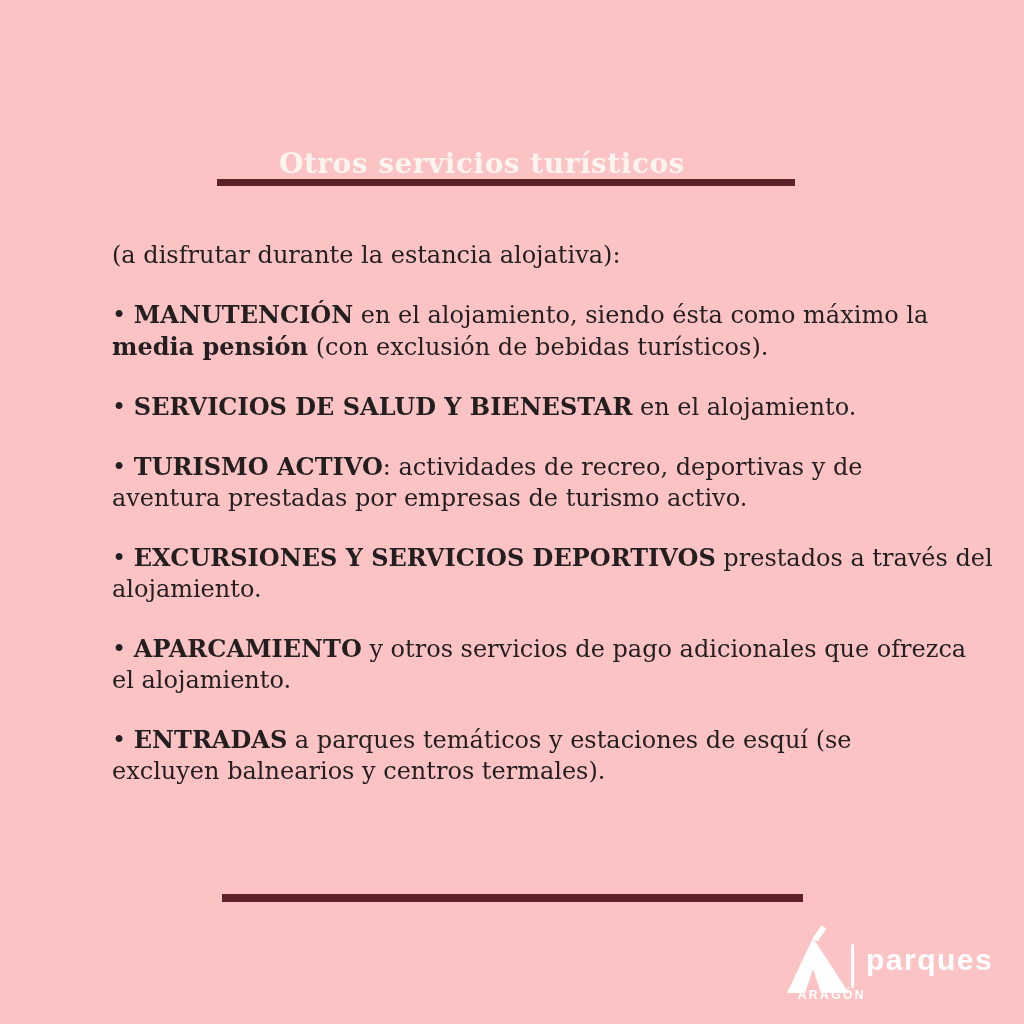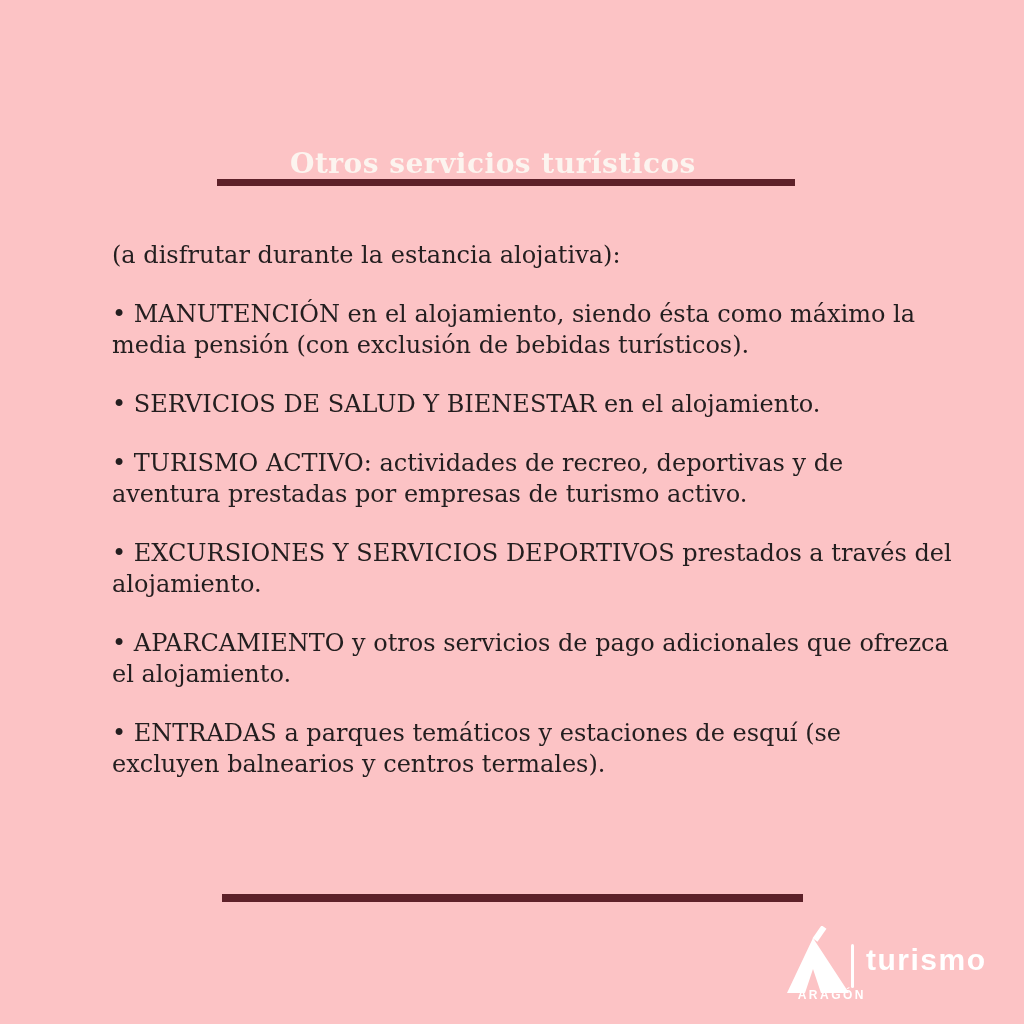--- a/index.html
+++ b/index.html
@@ -12,42 +12,42 @@
   html,body{margin:0;padding:0;}
   body{font-family:"DejaVu Serif", serif;}
   .card{
     position:relative;
     width:1024px;height:1024px;
     background:var(--bg);
     overflow:hidden;
   }
   .title{
     position:absolute;
-    left:290px;top:128px;
+    left:279px;top:128px;
     font-family:"DejaVu Serif", serif;
     font-size:28px;font-weight:700;
     letter-spacing:0.5px;
     color:var(--title-color);
     white-space:nowrap;
   }
   .rule{
     position:absolute;
     background:var(--accent);
   }
   .rule-top{left:217px;top:179px;width:578px;height:7px;}
   .rule-bottom{left:222px;top:894px;width:581px;height:8px;}
   .body{
     position:absolute;
     left:112px;top:240px;width:905px;
     font-size:24px;line-height:31px;
     color:var(--ink);
     white-space:nowrap;
   }
   .body p{margin:0 0 28px 0;}
-  .body .b{font-weight:400;}
+  .body .b{font-weight:700;}
   .logo{
     position:absolute;left:0;top:0;width:1024px;height:1024px;
     pointer-events:none;
   }
   .logo-a{
     position:absolute;left:786px;top:926px;
   }
   .aragon-word{
     position:absolute;left:770px;top:988px;width:96px;
     text-align:right;
@@ -94,16 +94,16 @@
 
   <div class="rule rule-bottom"></div>
 
   <div class="logo">
     <svg class="logo-a" role="img" width="64" height="68" viewBox="0 0 64 68" aria-label="Á">
       <path fill="#ffffff" fill-rule="evenodd" d="M27 12 L63 67 L1 67 Z M27 43 L35 67 L19 67 Z"></path>
       <line x1="29" y1="14" x2="38" y2="1" stroke="#ffffff" stroke-width="6"></line>
     </svg>
     <div class="aragon-word">ARAGÓN</div>
     <div class="logo-sep"></div>
-    <div class="turismo-word">turismo</div>
+    <div class="turismo-word">parques</div>
   </div>
 
 </div>
 
 </body></html>

